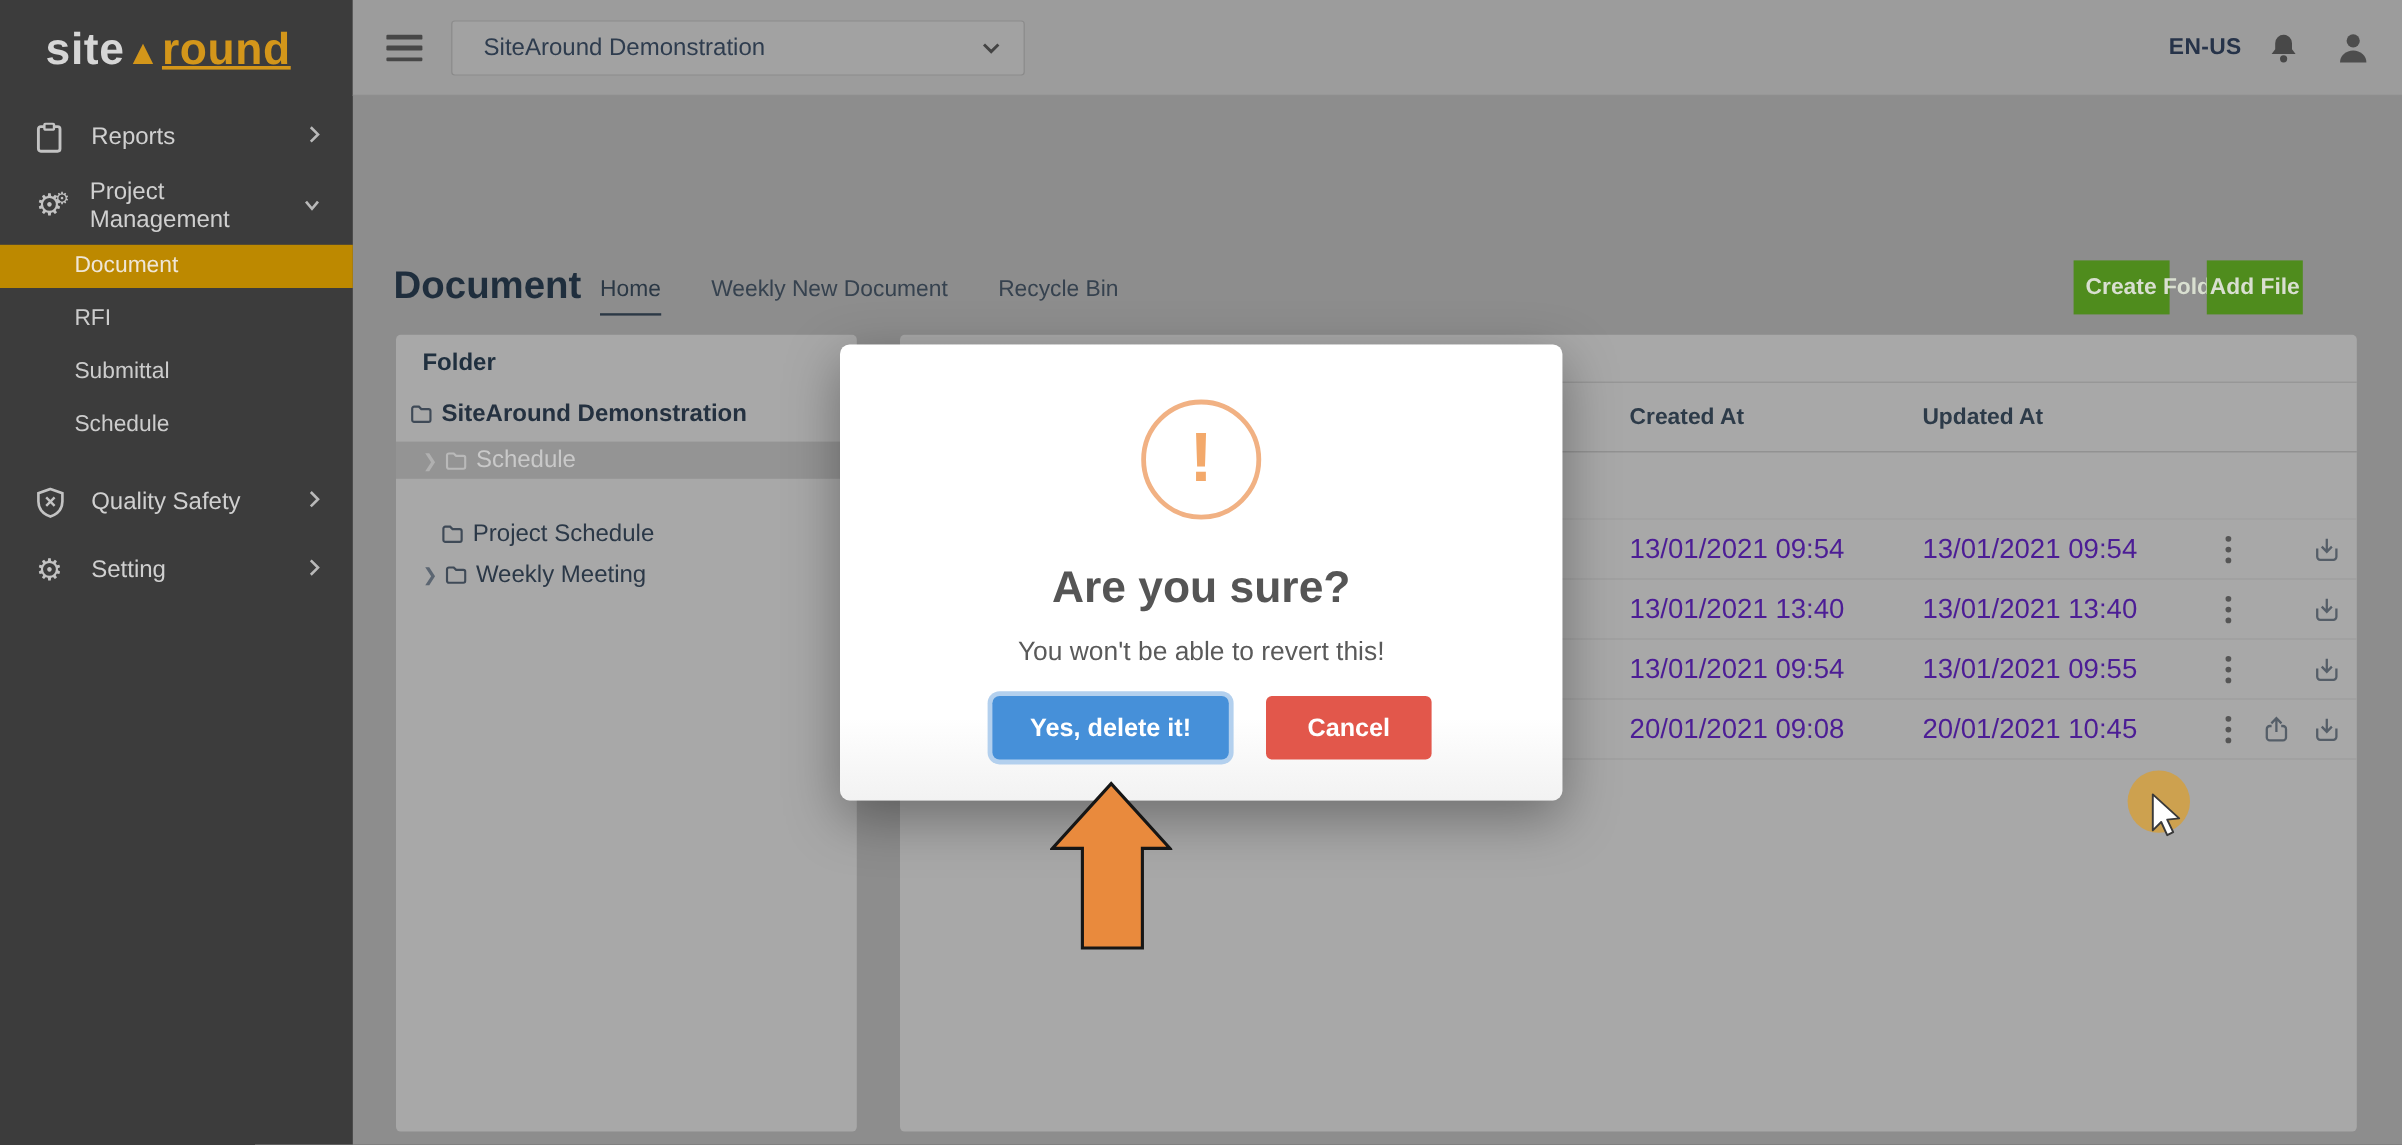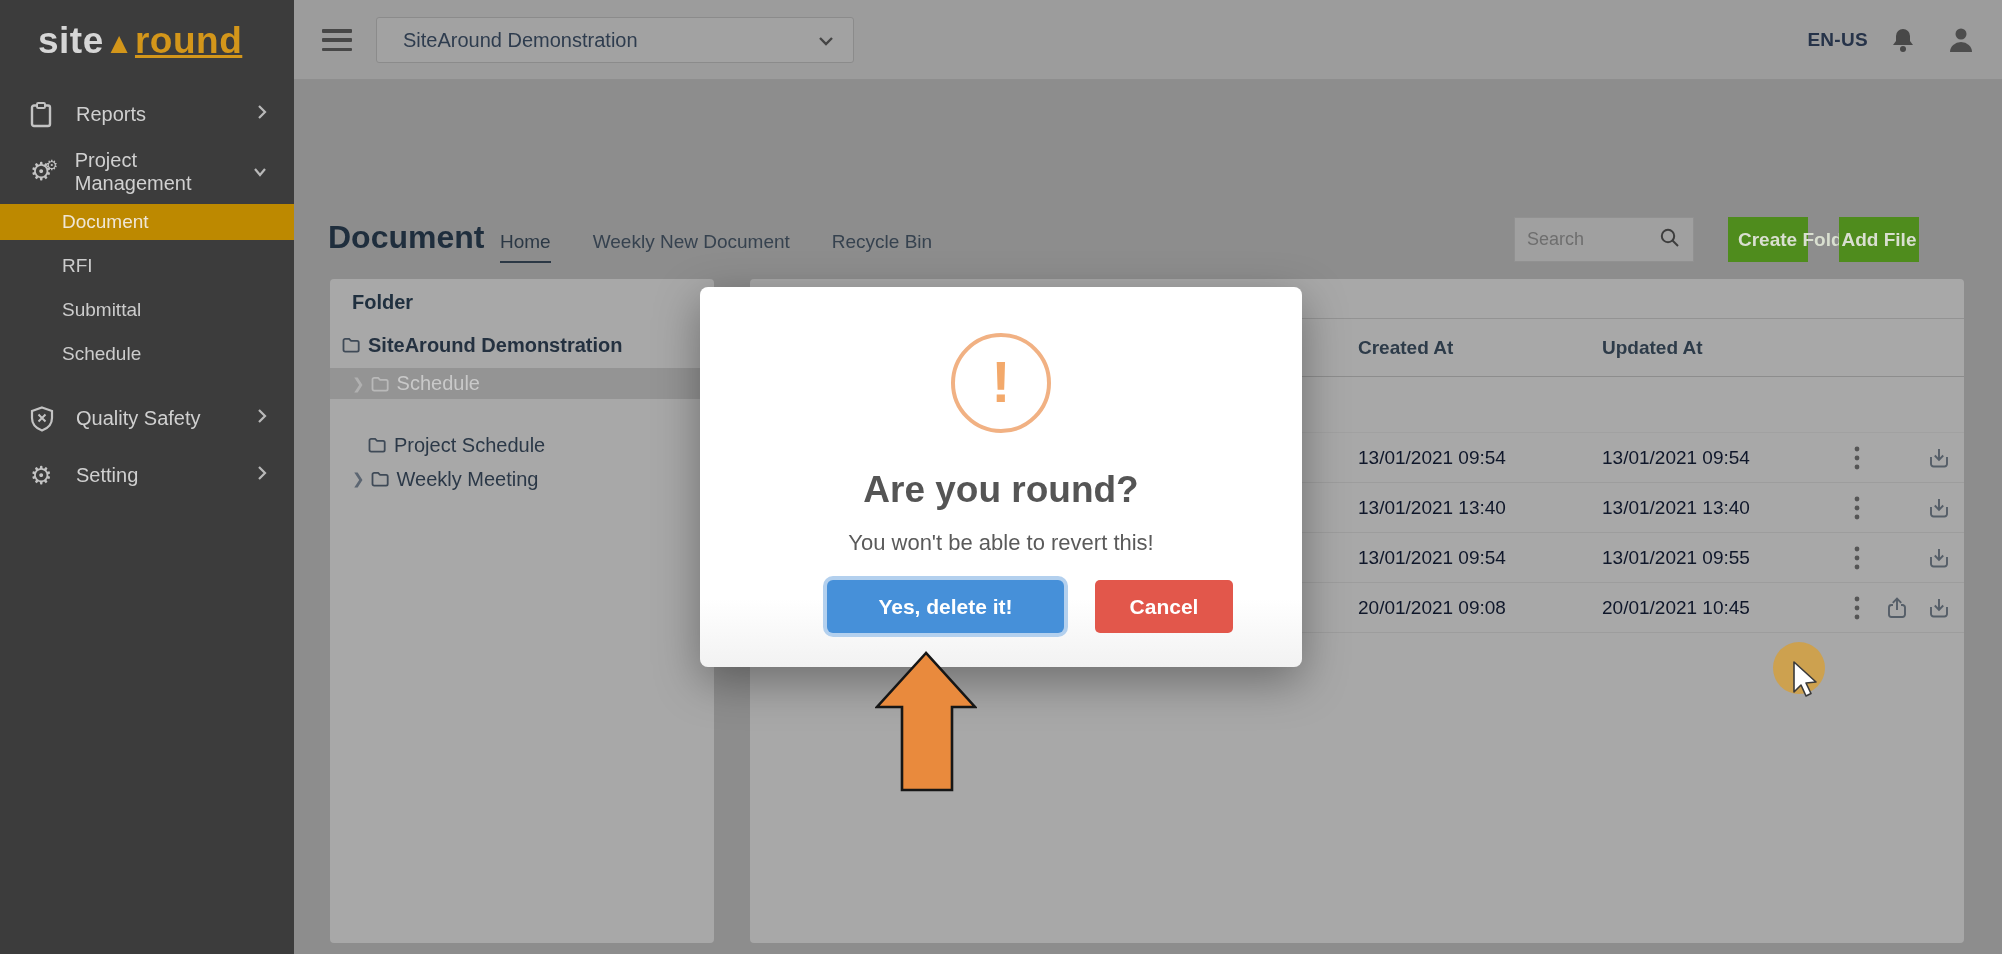--- a/index.html
+++ b/index.html
@@ -53,37 +53,37 @@
   .tr-root { padding-left:12px; font-weight:bold; color:#243140; }
   .tr-selected { background:#949494; color:#c9c9c9; height:31px; margin:6px 0 4px 0; padding-left:22px; }
   .tr-selected .ficon { color:#b9b9b9; }
   .tr-selected .tchev { color:#b0b0b0; }
   .tr-child { padding-left:38px;margin-top:29px; }
   .tr-child2 { padding-left:22px; }
   
   .table-panel { position:absolute; left:456px; top:198px; width:1214px; height:664px; background:#a8a8a8; border-radius:4px; }
   .tp-titlerow { height:40px; display:flex; align-items:center; padding-left:20px; border-bottom:1px solid #939393; font-size:20px; font-weight:bold; color:#1f2f3e; }
   .thead { display:flex; align-items:center; height:58px; border-bottom:1px solid #8d8d8d; font-size:19px; font-weight:bold; color:#2d3b49; }
-  .trow { display:flex; align-items:center; height:50px; border-bottom:1px solid #9d9d9d; font-size:19px; color:#0f172a; }
+  .trow { display:flex; align-items:center; height:50px; border-bottom:1px solid #9d9d9d; font-size:23px; color:#4c1d95; }
   .trow-empty { height:56px; border-bottom:1px solid #a1a1a1; }
   .cell-name { width:608px; padding-left:20px; }
   .cell-created { width:244px; }
   .cell-updated { width:238px; }
   .cell-actions { flex:1; display:flex; align-items:center; justify-content:flex-end; gap:16px; padding-right:12px; }
   .kebab { margin-right:auto; margin-left:14px; cursor:pointer; display:flex; }
   .action-icon { cursor:pointer; color:#555e68; display:flex; }
   
   .modal { position:absolute; left:700px; top:287px; width:602px; height:380px; z-index:30;
     background:linear-gradient(#ffffff 82%, #f2f2f2); border-radius:8px; box-shadow:0 14px 45px rgba(0,0,0,.35); }
   .warn-circle { position:absolute; left:251px; top:46px; width:100px; height:100px; border:4px solid #f1b183; border-radius:50%; display:flex; align-items:center; justify-content:center; }
   .warn-mark { color:#f3a96b; font-size:58px; font-weight:bold; margin-top:-4px; }
   .modal-title { position:absolute; left:0; top:182px; width:100%; text-align:center; font-size:37px; font-weight:bold; color:#555555; }
   .modal-msg { position:absolute; left:0; top:243px; width:100%; text-align:center; font-size:22px; color:#5a5a5a; }
   .modal-buttons { position:absolute; left:127px; top:293px; display:flex; gap:13px; }
-  .btn-confirm { width:237px; height:53px; background:#4690d9; border:none; border-radius:6px; color:#fff; font-size:21px; font-weight:bold; cursor:pointer; box-shadow:0 0 0 4px #b3d0ee;text-align:center; }
+  .btn-confirm { width:197px; height:53px; background:#4690d9; border:none; border-radius:6px; color:#fff; font-size:21px; font-weight:bold; cursor:pointer; box-shadow:0 0 0 4px #b3d0ee;text-align:center; }
   .btn-cancel { width:138px; height:53px; background:#e2574b; border:none; border-radius:5px; color:#fff; font-size:21px; font-weight:bold; cursor:pointer; margin-left:18px; }
   
   .big-arrow { position:absolute; left:875px; top:650px; z-index:40; }
   .cursor-wrap { position:absolute; left:1770px; top:640px; z-index:50; }
 </style>
 </head>
 <body>
 
 <div id="stage">
 
@@ -179,29 +179,20 @@
     </div>
   </div>
 
   <div class="content">
     <div class="page-title">Document</div>
     <div class="tabs">
       <div class="tab active">Home</div>
       <div class="tab">Weekly New Document</div>
       <div class="tab">Recycle Bin</div>
     </div>
-    <div class="search-wrap">
-      <input class="search-input" placeholder="Search" style="">
-      <div class="search-btn">
-        <span><svg width="22" height="22" viewBox="0 0 22 22">
-              <circle cx="9" cy="9" r="6.2" fill="none" stroke="#3d3d3d" stroke-width="2"></circle>
-              <line x1="13.5" y1="13.5" x2="19" y2="19" stroke="#3d3d3d" stroke-width="2"></line>
-            </svg></span>
-      </div>
-    </div>
     <button class="btn-green" id="create-folder">Create Folder</button>
     <button class="btn-green" id="add-file">Add File</button>
 
     <div class="folder-panel">
       <div class="fp-title">Folder</div>
       <div class="tree">
         <div class="tree-row tr-root">
           <span class="ficon">
               <svg width="18" height="16" viewBox="0 0 18 16">
                 <path d="M1.5,13 V3.5 a1.6,1.6 0 0 1 1.6,-1.6 h4 l2,2 h6 a1.6,1.6 0 0 1 1.6,1.6 V13 a1.6,1.6 0 0 1 -1.6,1.6 h-12 a1.6,1.6 0 0 1 -1.6,-1.6 Z" fill="none" stroke="currentColor" stroke-width="1.8"></path>
@@ -336,21 +327,21 @@
             </span>
         </div>
       </div>
     </div>
   </div>
 
   <div class="modal">
     <div class="warn-circle">
       <span class="warn-mark">!</span>
     </div>
-    <div class="modal-title">Are you round?</div>
+    <div class="modal-title">Are you sure?</div>
     <div class="modal-msg">You won't be able to revert this!</div>
     <div class="modal-buttons">
       <button class="btn-confirm">Yes, delete it!</button>
       <button class="btn-cancel">Cancel</button>
     </div>
   </div>
 
   <div class="big-arrow">
     <svg width="102" height="142" viewBox="0 0 102 142">
       <polygon points="51,3 2,57 27,57 27,140 77,140 77,57 100,57" fill="#e98a3d" stroke="#161616" stroke-width="2.6" stroke-linejoin="miter"></polygon>

